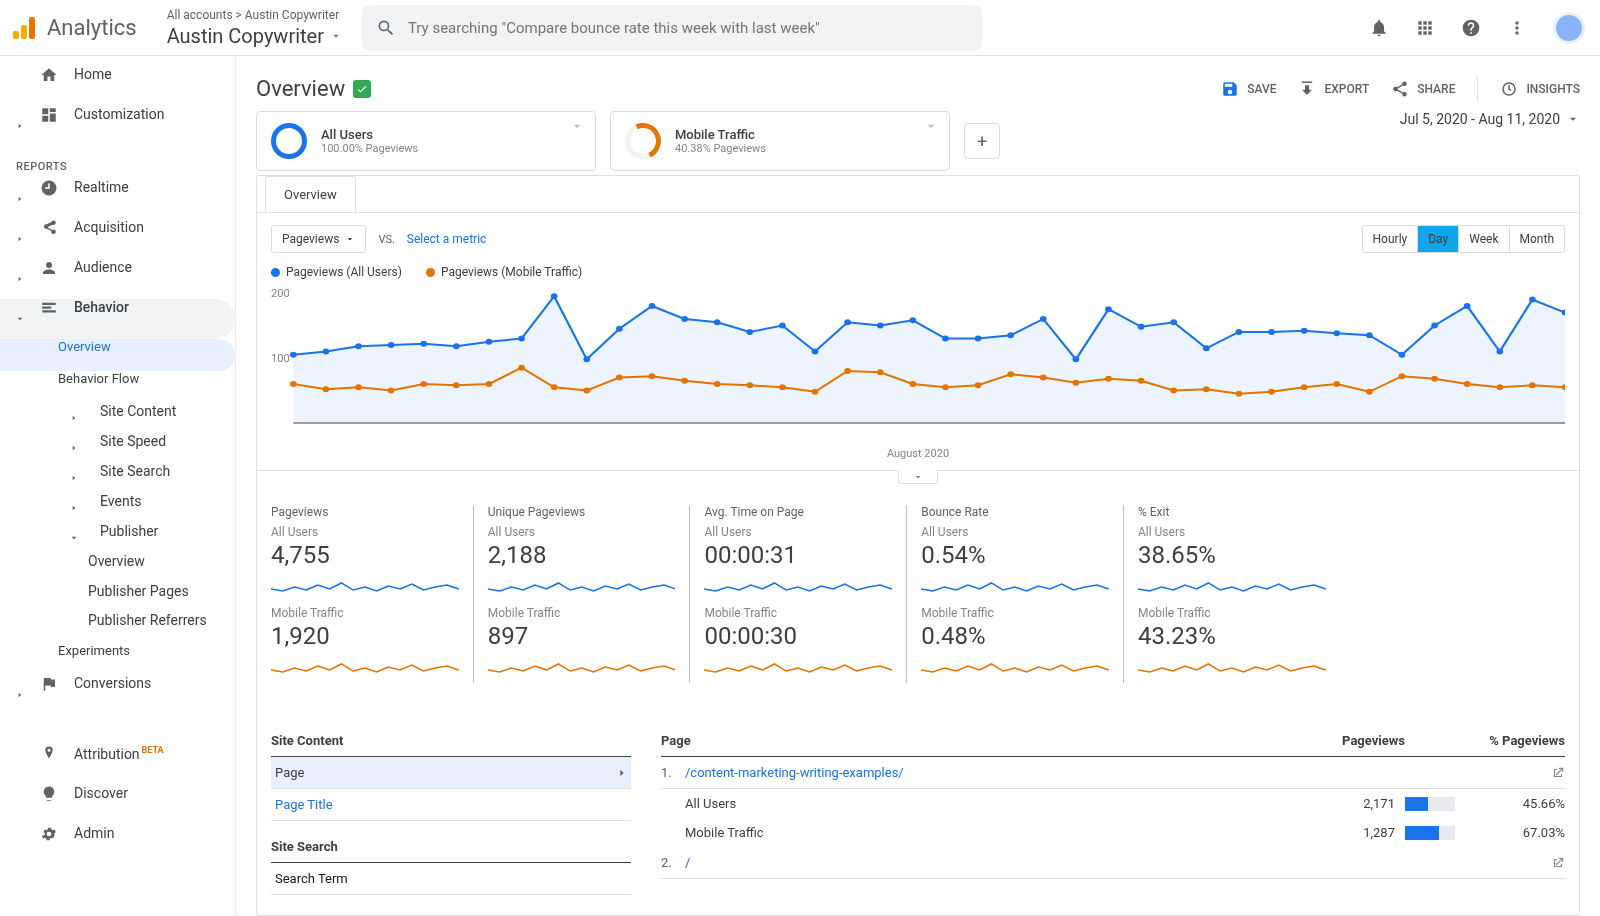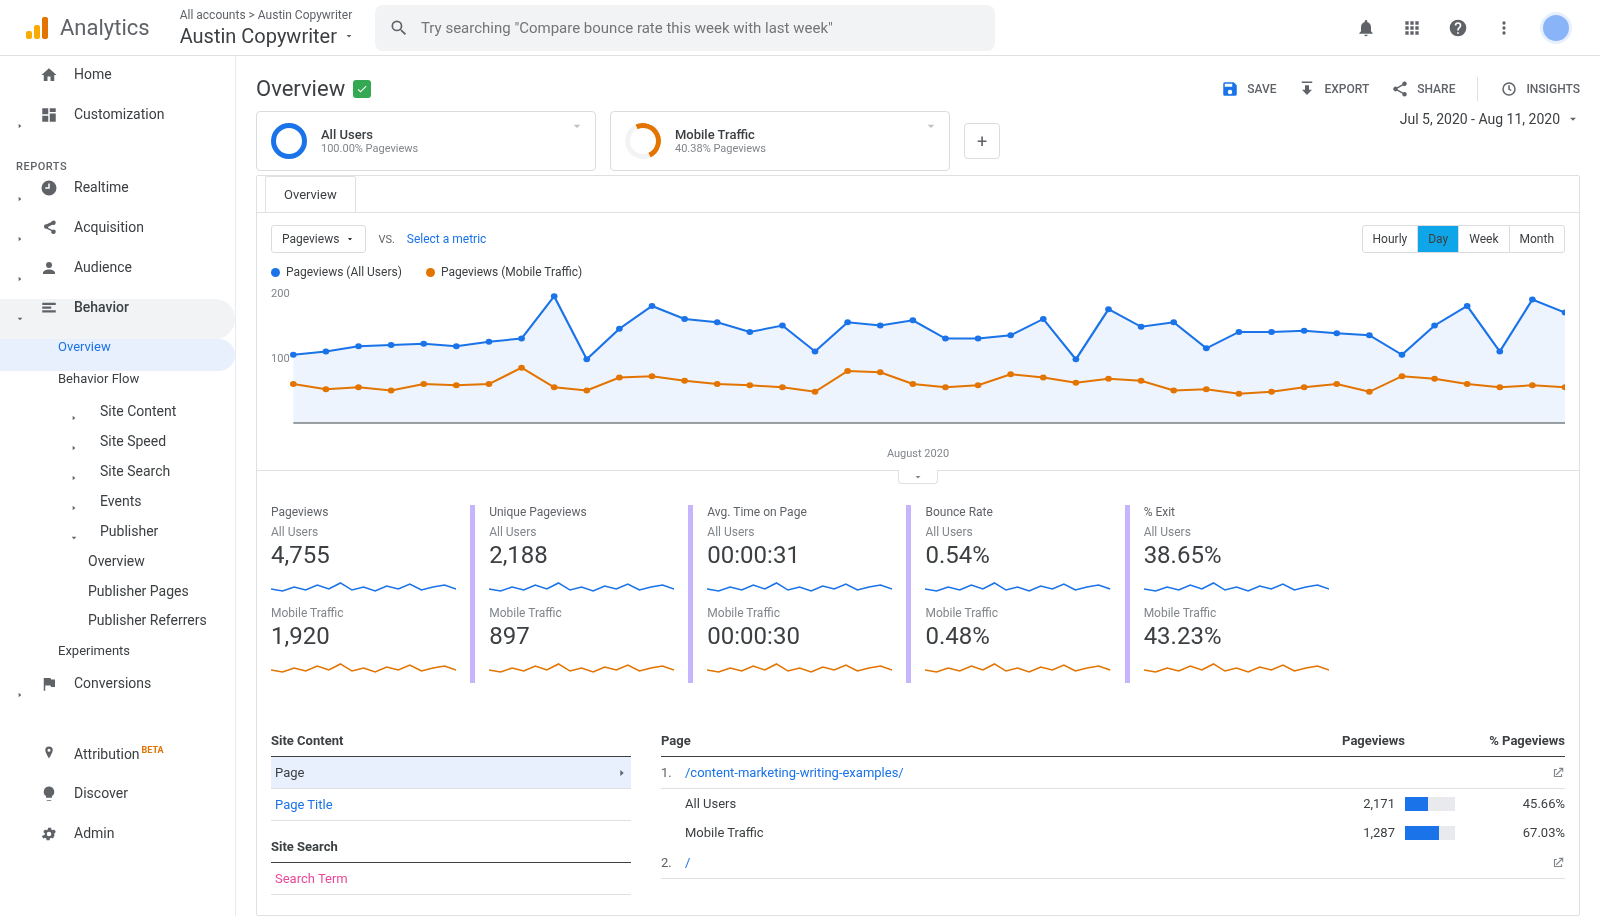--- a/index.html
+++ b/index.html
@@ -1,17 +1,17 @@
 <!DOCTYPE html>
 <html><head>
 <meta charset="utf-8">
 <style>
 *{box-sizing:border-box;margin:0;padding:0;font-family:Roboto,Arial,sans-serif}
 body{background:#fff;color:#3c4043;font-size:13px;width:1600px;height:916px;overflow:hidden}
-.appbar{height:56px;display:flex;align-items:center;border-bottom:1px solid #e0e0e0;padding:0 18px}
+.appbar{height:56px;display:flex;align-items:center;border-bottom:1px solid #e0e0e0;padding:0 5px}
 .logo{display:flex;align-items:center;gap:12px;padding:0 8px}
 .logo-icon{width:22px;height:22px;position:relative}
 .logo-icon .b1{position:absolute;bottom:0;left:0;width:6px;height:8px;background:#f9ab00;border-radius:2px}
 .logo-icon .b2{position:absolute;bottom:0;left:8px;width:6px;height:14px;background:#f9ab00;border-radius:2px}
 .logo-icon .b3{position:absolute;bottom:0;left:16px;width:6px;height:22px;background:#e37400;border-radius:2px}
 .logo-text{font-size:22px;color:#5f6368;font-weight:400}
 .breadcrumb-block{margin-left:22px}
 .bc-top{font-size:12px;color:#5f6368;margin-bottom:2px}
 .bc-main{display:flex;align-items:center;gap:6px;font-size:20px;color:#3c4043}
 .bc-main svg{fill:#5f6368}
@@ -65,21 +65,21 @@
 .legend{display:flex;gap:24px;padding:0 14px 4px}
 .legend-item{display:flex;align-items:center;gap:6px;font-size:12px}
 .dot{width:9px;height:9px;border-radius:50%}
 .dot.b{background:#1a73e8}.dot.o{background:#e37400}
 .chart-area{padding:0 14px 10px}
 .chart-area svg{width:100%;height:150px;display:block}
 .xlabel{text-align:center;font-size:11px;color:#80868b;margin-top:14px}
 .expander{height:16px;border-top:1px solid #e0e0e0;display:flex;justify-content:center}
 .expander .btn{width:40px;height:14px;border:1px solid #e0e0e0;border-top:none;border-radius:0 0 4px 4px;display:flex;align-items:center;justify-content:center;background:#fff;margin-top:-1px}
 .metric-grid{display:flex;padding:18px 14px;border-top:1px solid transparent}
-.mcol{flex:1;border-left:5px solid #c4b5fd;padding:0 14px}
+.mcol{flex:1;border-left:1px solid #c4b5fd;padding:0 14px}
 .mcol:first-child{border-left:none;padding-left:0}
 .mlabel{font-size:12px;color:#5f6368;margin-bottom:6px}
 .msub{font-size:12px;color:#80868b;margin-top:4px}
 .mval{font-size:24px;font-weight:400;margin-top:2px}
 .spark{width:100%;height:24px;margin-top:6px}
 .tables{display:flex;gap:30px;padding:24px 14px 20px}
 .tleft{width:360px}
 .th{font-size:13px;font-weight:700;padding:8px 0;border-bottom:1px solid #3c4043}
 .trow{padding:8px 4px;border-bottom:1px solid #e0e0e0;font-size:13px;display:flex;align-items:center;justify-content:space-between;cursor:pointer}
 .trow.sel{background:#e8f0fe}
@@ -555,21 +555,21 @@
         <div class="trow sel">
               <span>Page</span>
               <svg width="10" viewBox="0 0 24 24" fill="#5f6368">
                 <path d="M8 5l8 7-8 7z"></path>
               </svg>
             </div>
         <div class="trow" style="color:#1a73e8">
               <span>Page Title</span>
             </div>
         <div class="th" style="margin-top:10px">Site Search</div>
-        <div class="trow" style="color:#ec4899">
+        <div class="trow" style="color:#0f172a">
               <span>Search Term</span>
             </div>
       </div>
       <div class="tright">
         <div class="theadr">
           <div class="c1">Page</div>
           <div class="c2">Pageviews</div>
           <div class="c3">% Pageviews</div>
         </div>
         <div id="right-rows">

